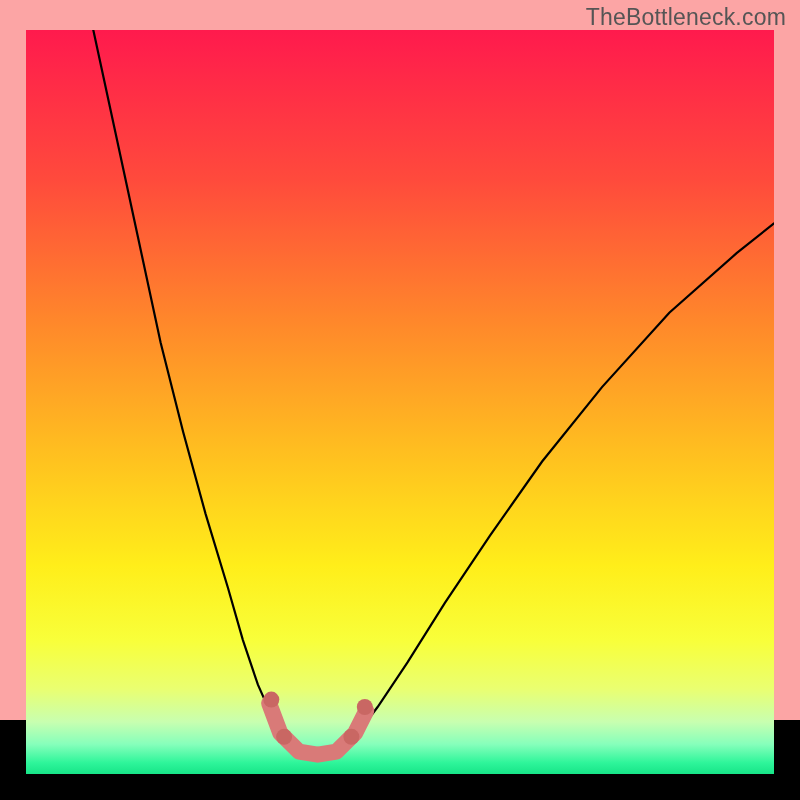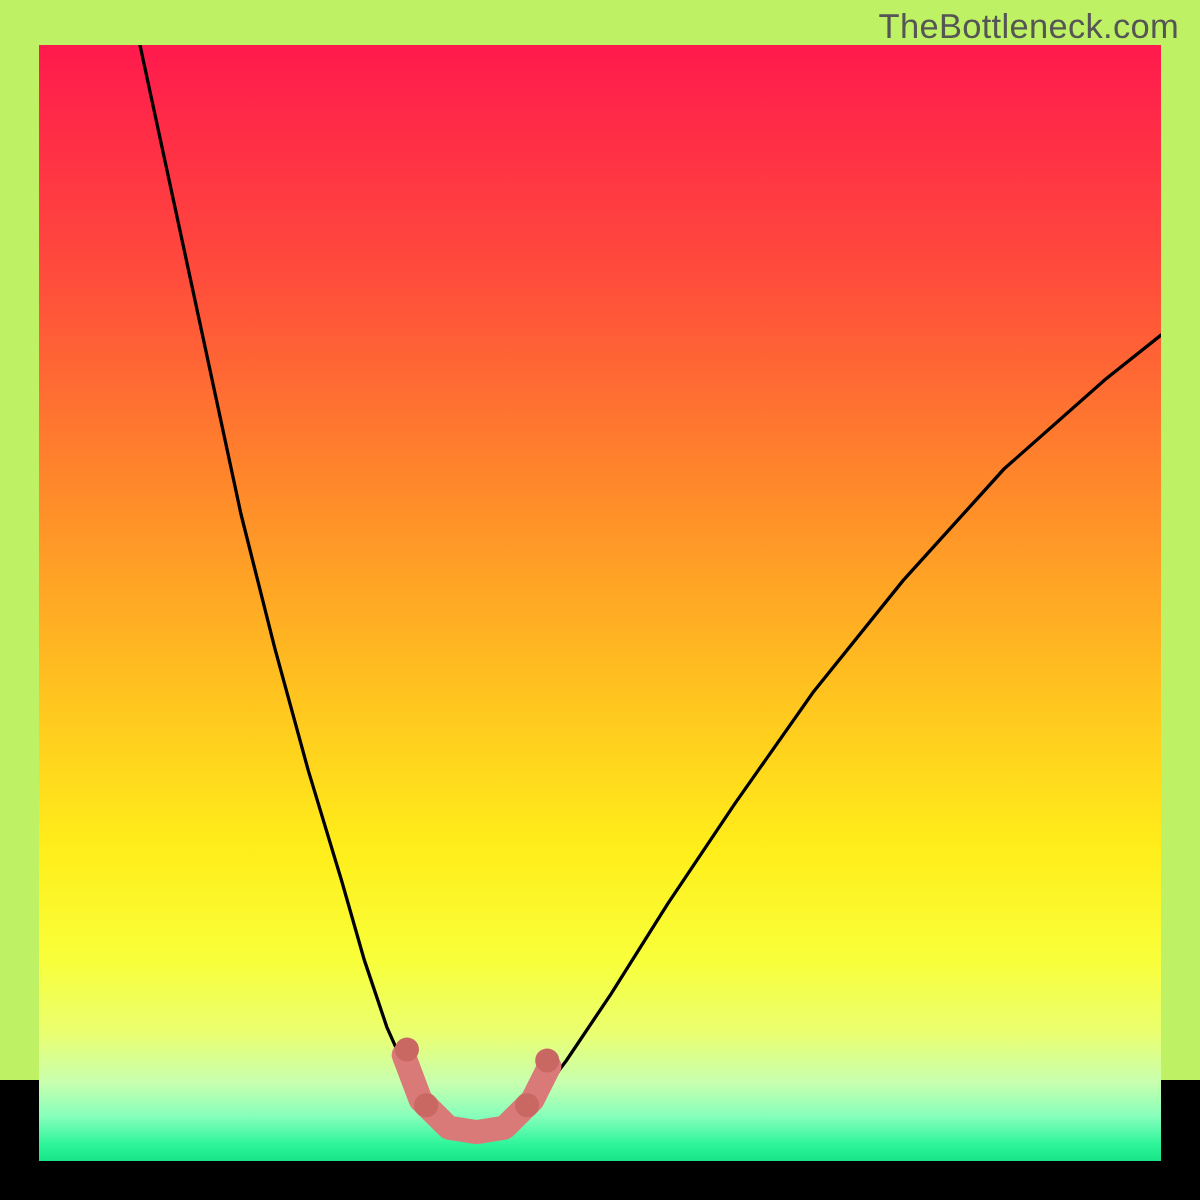--- a/index.html
+++ b/index.html
@@ -10,21 +10,21 @@
     background: #000;
     font-family: Arial, Helvetica, sans-serif;
     overflow: hidden;
   }
   .frame {
     position: absolute;
     left: 0;
     top: 0;
     width: 800px;
     height: 720px;
-    background: #bef264;
+    background: #fca5a5;
   }
   .plot {
     position: absolute;
     left: 26px;
     top: 30px;
     width: 748px;
     height: 744px;
     
   }
   .watermark {

